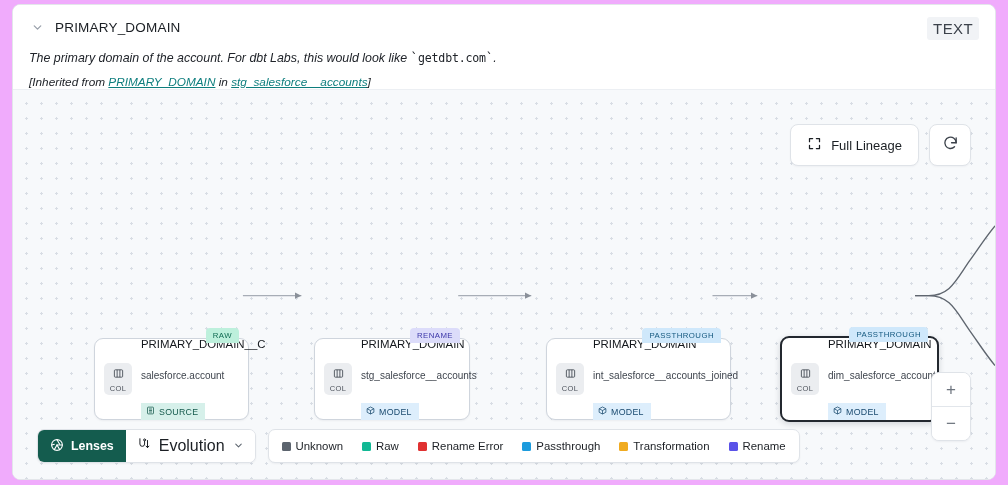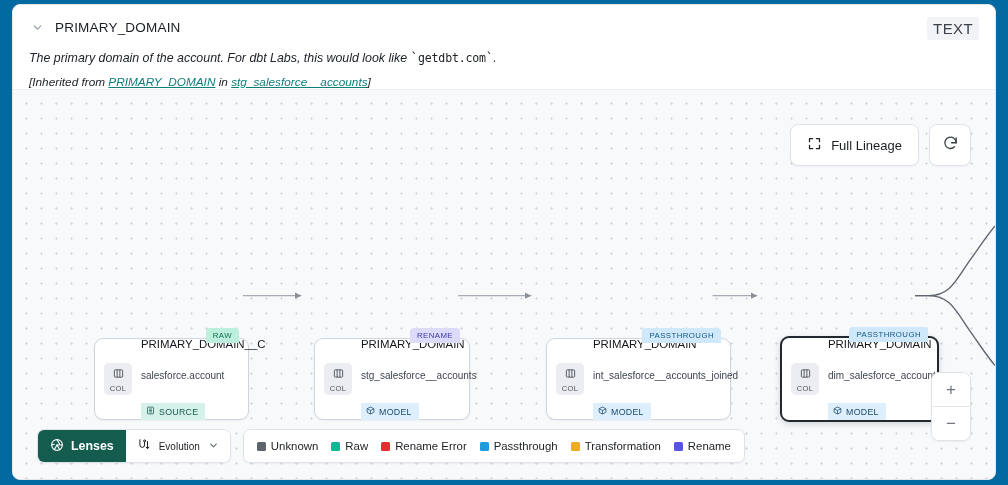--- a/index.html
+++ b/index.html
@@ -6,21 +6,21 @@
     margin: 0;
     padding: 0;
     background: #ffffff;
     font-family: "Liberation Sans", sans-serif;
   }
   #app {
     position: relative;
     width: 1008px;
     height: 485px;
     overflow: hidden;
-    background: #0369a1;
+    background: #f0abfc;
   }
 
   
   .card {
     position: absolute;
     left: 12px;
     top: 4px;
     width: 984px;
     height: 476px;
     border: 1px solid #e3e6ea;
@@ -307,27 +307,27 @@
     font-weight: bold;
     cursor: pointer;
   }
   .seg-evolution {
     display: flex;
     align-items: center;
     gap: 8px;
     padding: 0 11px;
     background: #ffffff;
     color: #1b1f24;
-    font-size: 10px;
+    font-size: 16px;
     cursor: pointer;
   }
   .legend {
     display: flex;
     align-items: center;
-    gap: 13px;
+    gap: 19px;
     height: 32px;
     padding: 0 13px;
     background: #ffffff;
     border: 1px solid #dfe3e8;
     border-radius: 7px;
     box-shadow: 0 1px 2px rgba(16,24,40,.05);
   }
   .legend-item {
     display: flex;
     align-items: center;

